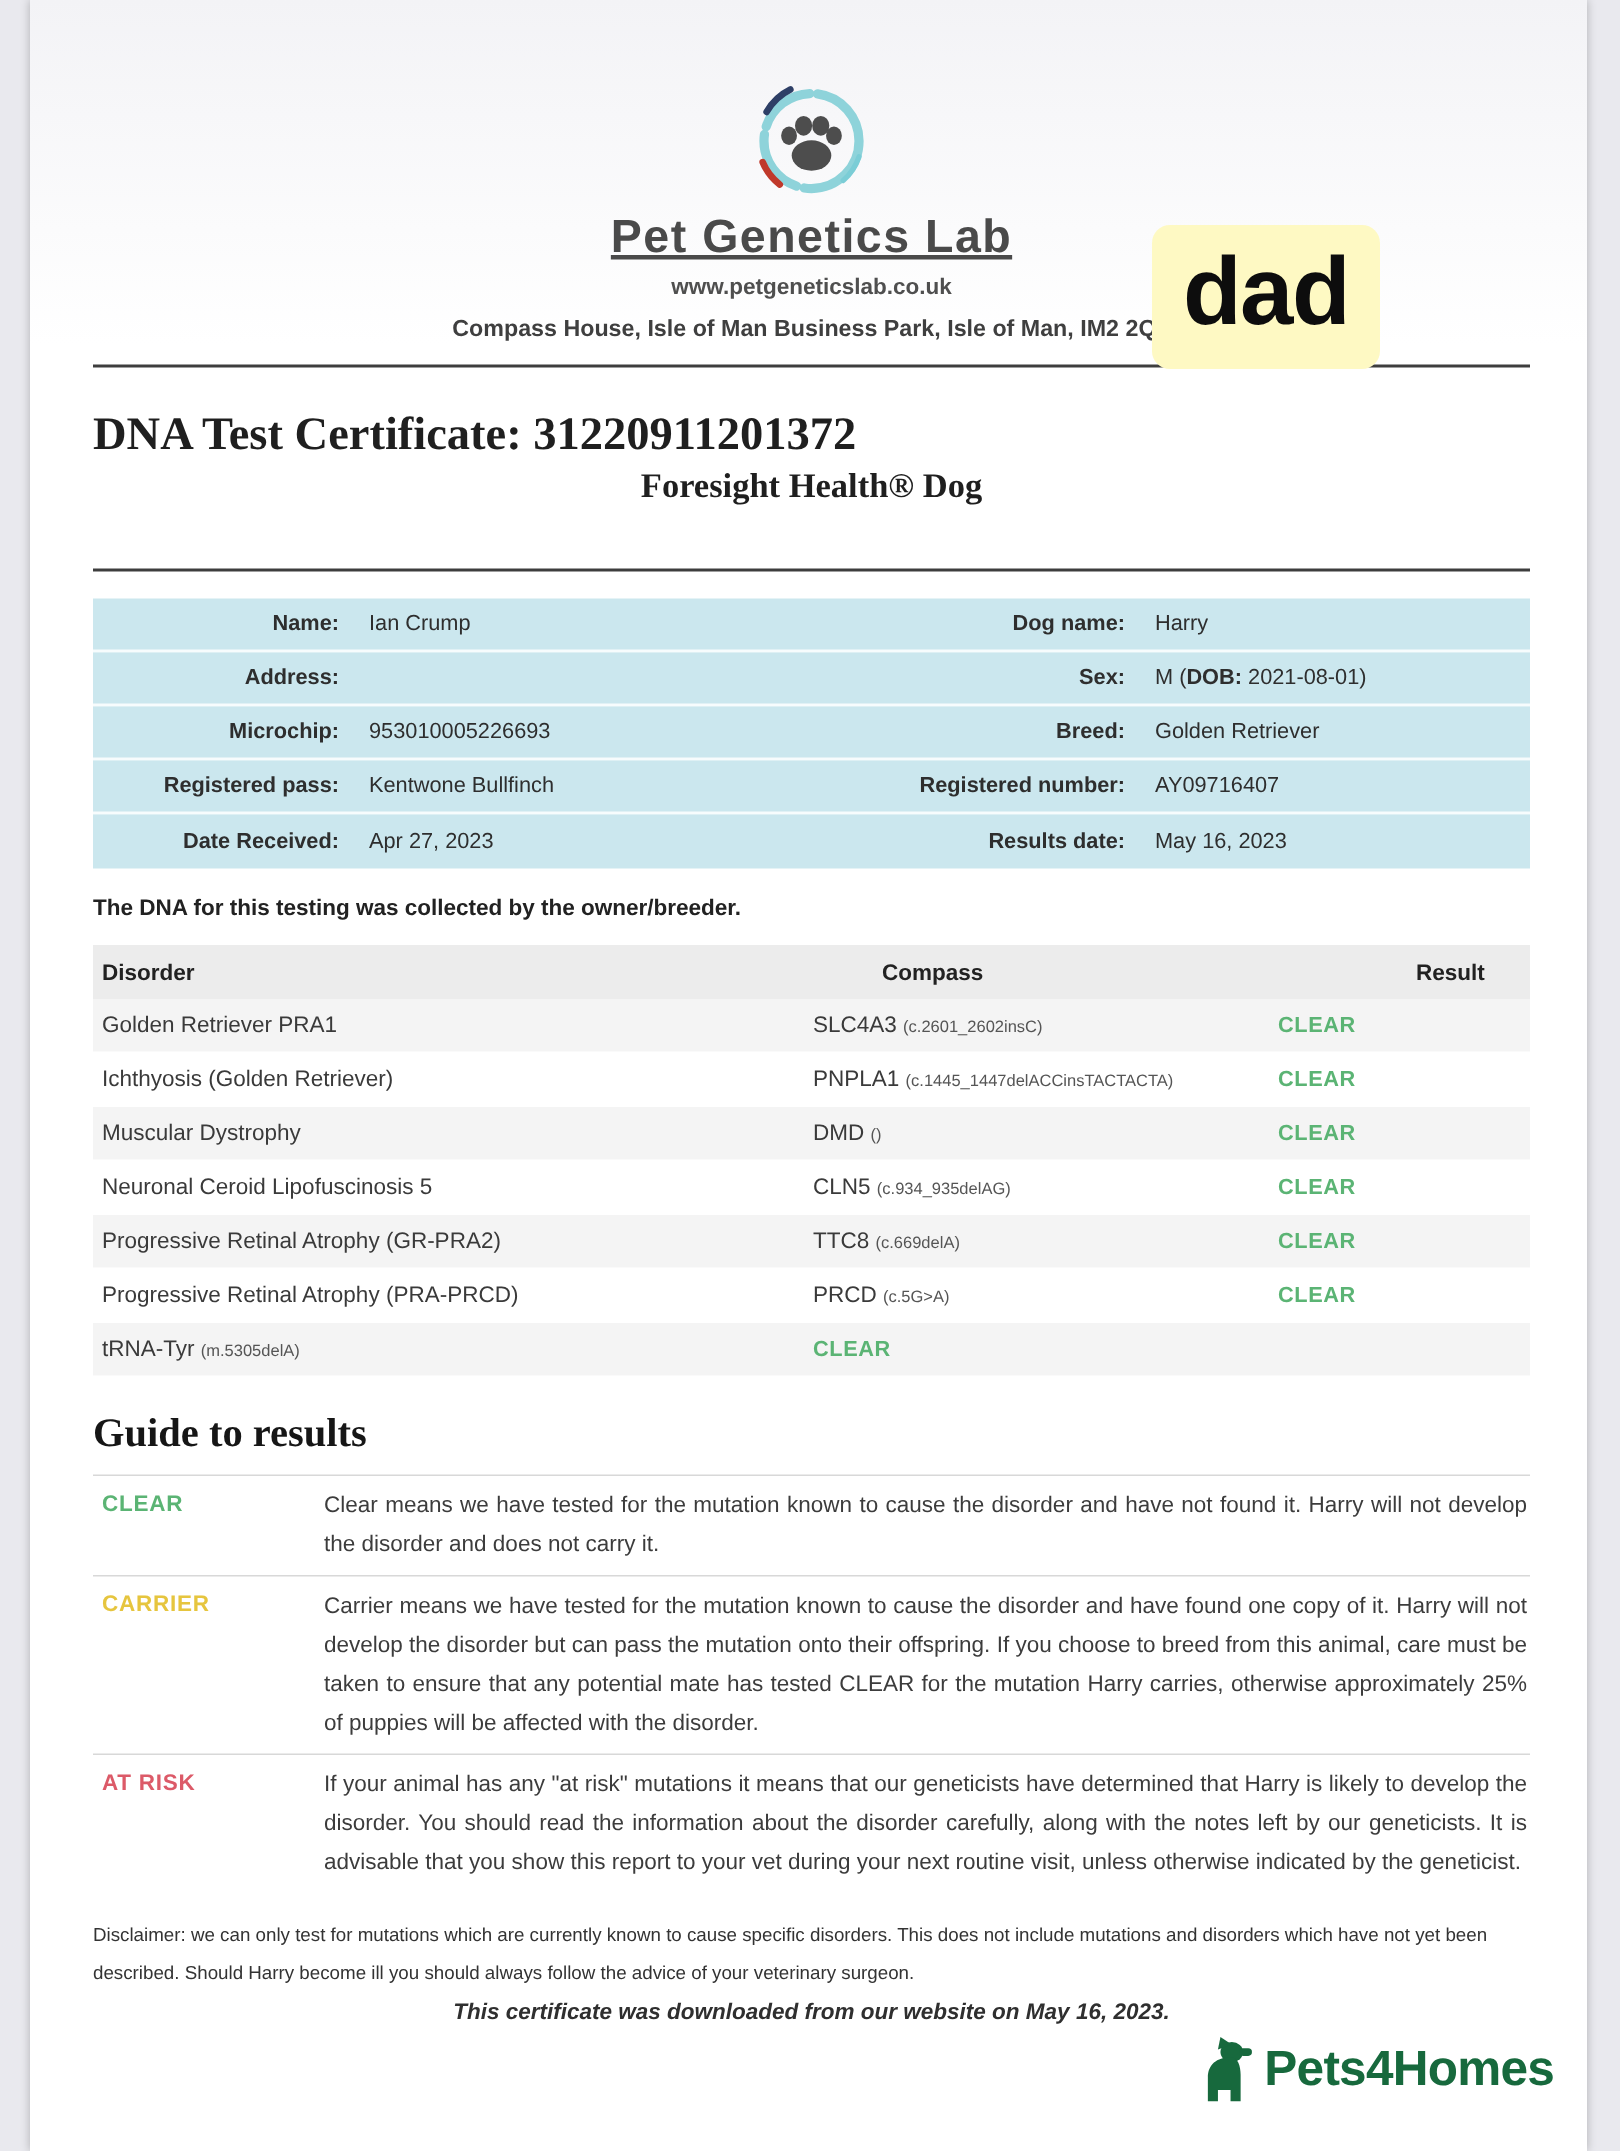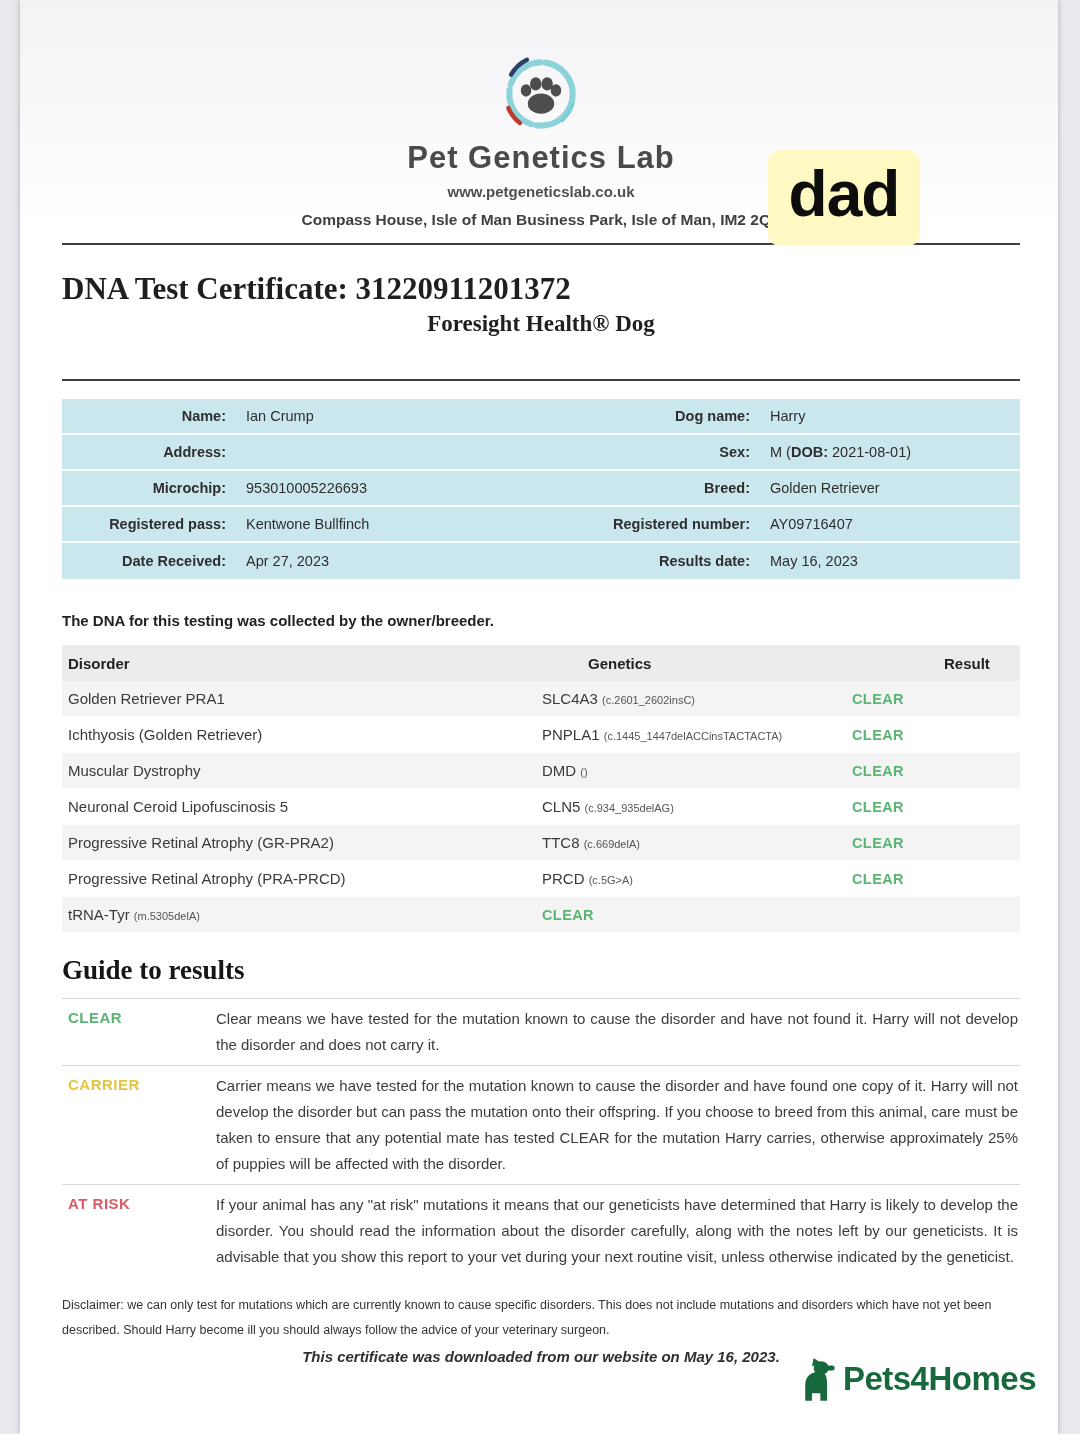--- a/index.html
+++ b/index.html
@@ -16,21 +16,21 @@
     position: absolute; left: 20px; top: 0;
     width: 1038px; height: 1434px;
     background: linear-gradient(to bottom, #f3f3f6 0%, #ffffff 16%);
     box-shadow: 0 0 6px rgba(0,0,0,0.25);
   }
   .content { padding: 0 38px 0 42px; }
 
   
   .doc-header { text-align: center; padding-top: 50px; }
   .logo-wrap { height: 90px; }
-  .brand-name { font-size: 31px; color: #4a4a4a; font-weight: 600; letter-spacing: 1px; margin-top: 0px; }
+  .brand-name { font-size: 31px; color: #4a4a4a; font-weight: 600; letter-spacing: 1px; margin-top: 0px; text-decoration: underline; }
   .website { font-size: 15px; color: #4f4f4f; margin-top: 7px; font-weight: 600; }
   .address { font-size: 15.5px; color: #3f3f3f; margin-top: 11px; font-weight: 600; }
 
   .rule { border: none; border-top: 2px solid #3e3e3e; margin: 0; }
   .rule-1 { margin-top: 14px; }
   .rule-2 { margin-top: 42px; }
 
   .cert-title {
     font-family: "Liberation Serif", serif;
     font-weight: bold; font-size: 31px; color: #1f1f1f;
@@ -51,21 +51,21 @@
     height: 36px;
     background: #cbe7ee;
     border-bottom: 2px solid rgba(255,255,255,0.85);
     font-size: 14.5px; color: #2e2e2e;
   }
   .info-row:last-child { border-bottom: none; }
   .i-label { font-weight: bold; text-align: right; padding-right: 12px; }
   .i-value { text-align: left; padding-left: 8px; }
   .i-value b { font-weight: bold; }
 
-  .collected { margin-top: 33px; font-weight: bold; font-size: 15px; color: #222; }
+  .collected { margin-top: 18px; font-weight: bold; font-size: 15px; color: #222; }
 
   
   .results-table { margin-top: 16px; }
   .d-header, .d-row {
     display: grid;
     grid-template-columns: 480px 310px 1fr;
     align-items: center;
     height: 36px;
     font-size: 15px;
   }
@@ -185,21 +185,21 @@
         <div class="i-label">Results date:</div>
         <div class="i-value">May 16, 2023</div>
       </div>
     </div>
 
     <div class="collected">The DNA for this testing was collected by the owner/breeder.</div>
 
     <div class="results-table">
       <div class="d-header">
         <div class="d-cell">Disorder</div>
-        <div class="d-cell">Genetics</div>
+        <div class="d-cell">Compass</div>
         <div class="d-cell">Result</div>
       </div>
       <div class="d-rows">
         <div class="d-row">
           <div class="d-cell">Golden Retriever PRA1</div>
           <div class="d-cell"><span>SLC4A3</span> <span class="mut-detail">(c.2601_2602insC)</span></div>
           <div class="d-cell result-cell">CLEAR</div>
         </div>
         <div class="d-row">
           <div class="d-cell">Ichthyosis (Golden Retriever)</div>

